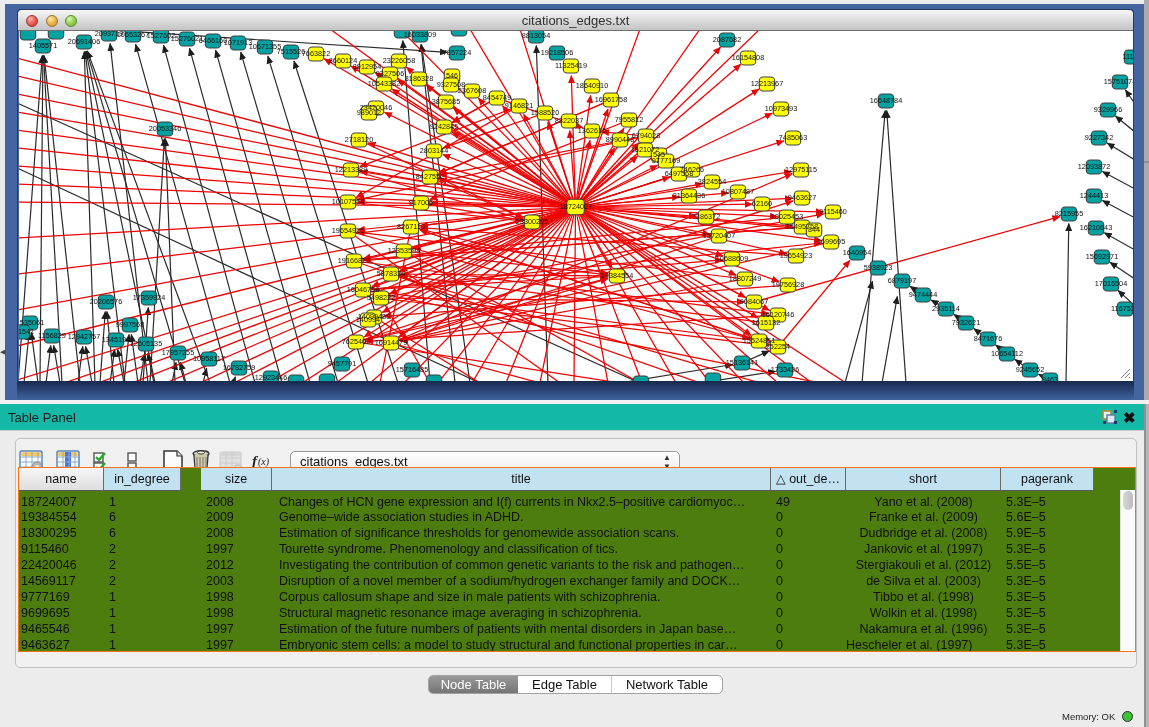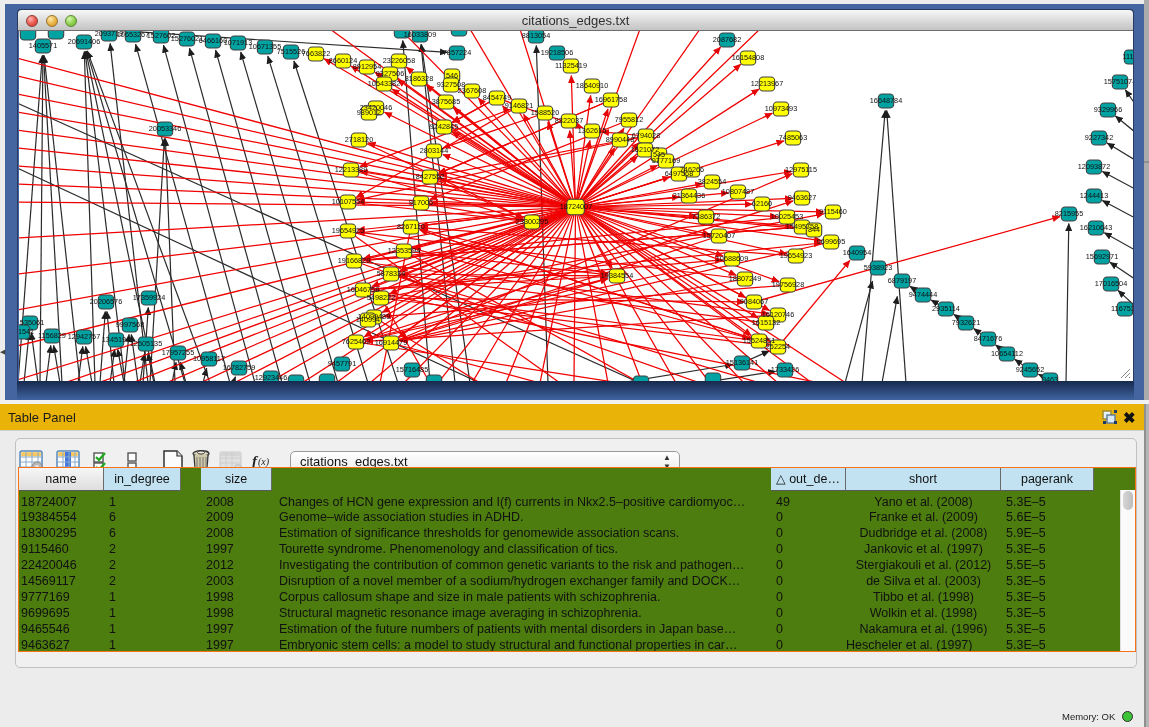--- a/index.html
+++ b/index.html
@@ -7,21 +7,21 @@
 #blueshade{position:absolute;left:17px;top:381px;width:1117px;height:19px;background:linear-gradient(#17294d,#3f64a0)}
 #rightstrip{position:absolute;left:1144px;top:0;width:5px;height:404px;background:#ababab}
 #win{position:absolute;left:17px;top:9px;width:1117px;height:373px;border:1px solid #2a3a5e;border-bottom:none;border-radius:4px 4px 0 0}
 #titlebar{position:absolute;left:18px;top:10px;width:1115px;height:21px;border-radius:4px 4px 0 0;background:linear-gradient(#f7f7f7,#d2d2d2 70%,#c4c4c4);border-bottom:1px solid #6e6e6e}
 #title{position:absolute;left:0;top:3px;width:100%;text-align:center;font-size:13px;color:#303030}
 .tl{position:absolute;top:15px;width:12px;height:12px;border-radius:50%}
 #canvas{position:absolute;left:19px;top:31px;width:1114px;height:350px;background:#fff;overflow:hidden}
 #collapse{position:absolute;left:570px;top:399px;width:11px;height:5px;font-size:6px;color:#777;text-align:center;line-height:5px}
 #lightstrip{position:absolute;left:0px;top:400px;width:1149px;height:4px;background:#f1f1f1}
 #tp{position:absolute;left:0;top:404px;width:1149px;height:323px;background:#ececec}
-#tphead{position:absolute;left:0;top:0;width:1149px;height:27px;background:#eab308;border-bottom:1px solid #cfcfcf}
+#tphead{position:absolute;left:0;top:0;width:1149px;height:27px;background:#14b8a6;border-bottom:1px solid #cfcfcf}
 #tphead .t{position:absolute;left:8px;top:6px;font-size:13px;color:#1c1c1c}
 #closex{position:absolute;left:1123px;top:5px;font-size:15px;font-weight:bold;color:#111}
 #container{position:absolute;left:15px;top:34px;width:1122px;height:230px;background:#f0f0f0;border:1px solid #c0c0c0;border-radius:5px}
 #combo{position:absolute;left:274px;top:12px;width:390px;height:22px;background:linear-gradient(#ffffff,#ececec);border:1px solid #9a9a9a;border-radius:5px;font-size:13px;color:#111;line-height:20px;padding-left:9px}
 #combo .arrows{position:absolute;right:8px;top:1px;font-size:8px;color:#333;line-height:9px}
 #tbl{position:absolute;left:2px;top:28px;width:1118px;height:185px;background:#4d7c0f;border:1px solid #f97316;overflow:hidden}
 .hd{position:absolute;top:0;height:23px;border-right:1px solid #6a6a6a;font-size:12.5px;text-align:center;line-height:23px;color:#111;border-bottom:1px solid #5a5a5a}
 .hg{background:linear-gradient(#f6f6f6,#dedede)}
 .hb{background:#c2e2f1}
 .row{position:absolute;height:16px;font-size:12.5px;color:#111;white-space:nowrap}
@@ -643,20 +643,21 @@
 <g transform="translate(233,0)">
  <text x="0" y="17" font-family="Liberation Serif,serif" font-style="italic" font-weight="bold" font-size="15" fill="#222">f</text>
  <text x="6" y="16" font-family="Liberation Serif,serif" font-style="italic" font-size="10" fill="#222">(x)</text>
 </g>
 </svg>
   <div id="combo">citations_edges.txt<span class="arrows">▲<br>▼</span></div>
   <div id="tbl">
    <div class="hd hg" style="left:0px;width:85px">name</div>
         <div class="hd hb" style="left:85px;width:77px">in_degree</div>
         <div class="hd hb" style="left:182px;width:71px">size</div>
+        <div class="hd hb" style="left:253px;width:499px">title</div>
         <div class="hd hb" style="left:752px;width:75px">△ out_de…</div>
         <div class="hd hb" style="left:827px;width:155px">short</div>
         <div class="hd hb" style="left:982px;width:93px">pagerank</div>
         <div class="row" style="top:26.5px">
           <span class="c" style="left:2px">18724007</span>
           <span class="c" style="left:90px">1</span>
           <span class="c" style="left:187px">2008</span>
           <span class="c" style="left:260px">Changes of HCN gene expression and I(f) currents in Nkx2.5–positive cardiomyoc…</span>
           <span class="c" style="left:757px">49</span>
           <span class="c" style="left:827px;width:155px;text-align:center">Yano et al. (2008)</span>
@@ -741,17 +742,22 @@
           <span class="c" style="left:260px">Embryonic stem cells: a model to study structural and functional properties in car…</span>
           <span class="c" style="left:757px">0</span>
           <span class="c" style="left:827px;width:155px;text-align:left">Hescheler et al. (1997)</span>
           <span class="c" style="left:987px">5.3E–5</span>
         </div>
    <div id="vsb">
           <div class="thumb"></div>
         </div>
   </div>
  </div>
+ <div id="tabs">
+      <div id="seg1">Node Table</div>
+      <div id="seg2">Edge Table</div>
+      <div id="seg3">Network Table</div>
+    </div>
  <div style="position:absolute;left:1144px;top:0;width:2px;height:323px;background:#8f8f8f"></div>
     <div style="position:absolute;left:1146px;top:0;width:3px;height:323px;background:#b5b5b5"></div>
     <div id="mem">Memory: OK</div>
  <div id="memdot"></div>
 </div>
 
 </body></html>

